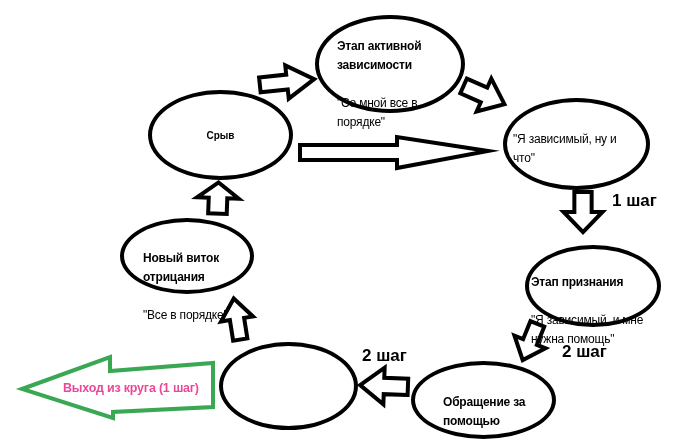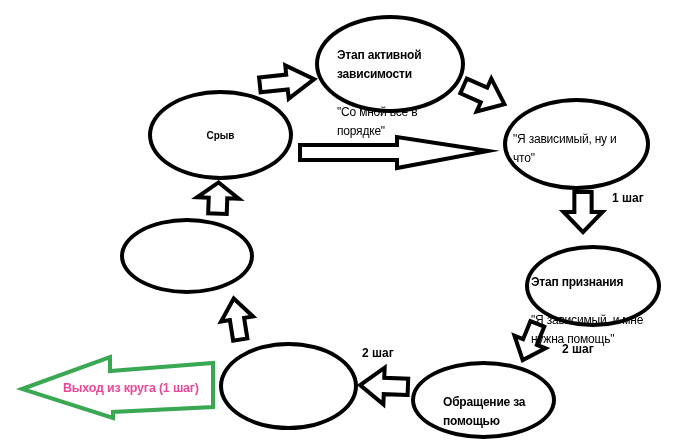--- a/index.html
+++ b/index.html
@@ -16,21 +16,21 @@
     position:absolute;white-space:pre-line;font-size:12px;line-height:19px;
     letter-spacing:-0.2px;color:#000;
   }
   .node-text .title{font-weight:bold;}
   .node-text .quote{font-weight:normal;}
   .node-center{
     position:absolute;display:flex;align-items:center;justify-content:center;
     font-weight:bold;font-size:10px;
   }
   .step-label{
-    position:absolute;font-size:12px;font-weight:bold;white-space:nowrap;
+    position:absolute;font-size:17px;font-weight:bold;white-space:nowrap;
   }
   .exit-label{
     position:absolute;left:63px;top:381px;font-size:12.5px;font-weight:bold;
     white-space:nowrap;letter-spacing:-0.2px;
   }
 </style>
 </head>
 <body>
 
 <div class="canvas">
@@ -51,21 +51,21 @@
     <use href="#block-arrow" fill="#fff" stroke="#000" stroke-width="4" transform="translate(484,95) rotate(24) scale(0.86,1)"></use>
     <use href="#block-arrow" fill="#fff" stroke="#000" stroke-width="4" transform="translate(583,212) rotate(90) scale(0.77,1.08)"></use>
     <use href="#block-arrow" fill="#fff" stroke="#000" stroke-width="4" transform="translate(530,342) rotate(112) scale(0.75,0.93)"></use>
     <use href="#block-arrow" fill="#fff" stroke="#000" stroke-width="4" transform="translate(384,386) rotate(182) scale(0.92,1.02)"></use>
     <use href="#block-arrow" fill="#fff" stroke="#000" stroke-width="4" transform="translate(237,319) rotate(-99) scale(0.8,0.9)"></use>
     <use href="#block-arrow" fill="#fff" stroke="#000" stroke-width="4" transform="translate(218,198) rotate(-88) scale(0.6,1.16)"></use>
     <polygon points="300,145 397,145 397,137 488,151 397,168 397,160 300,160" fill="#fff" stroke="#000" stroke-width="4" stroke-miterlimit="12"></polygon>
     <polygon points="22,389 110,357 110,371 213,363 213,407 113,412 113,418" fill="#fff" stroke-width="4" stroke-miterlimit="12" stroke="#3aa853"></polygon>
   </svg>
 
-  <div class="node-text" style="left:337px;top:27px;">
+  <div class="node-text" style="left:337px;top:18px;">
     <div class="title">Этап активной
 зависимости</div>
     <div class="quote">"Со мной все в
 порядке"</div>
   </div>
 
   <div class="node-text" style="left:513px;top:111px;">
     <div class="quote">"Я зависимый, ну и
 что"</div>
   </div>
@@ -75,20 +75,25 @@
     <div class="quote">"Я зависимый, и мне
 нужна помощь"</div>
   </div>
 
   <div class="node-text" style="left:443px;top:374px;">
     <div class="title">Обращение за
 помощью</div>
   </div>
 
 
+  <div class="node-text" style="left:143px;top:230px;">
+    <div class="title">Новый виток
+отрицания</div>
+    <div class="quote">"Все в порядке"</div>
+  </div>
 
   <div class="node-center" style="left:148px;top:90px;width:145px;height:90px;">Срыв</div>
 
   <div class="step-label" style="left:612px;top:191px;">1 шаг</div>
   <div class="step-label" style="left:562px;top:342px;">2 шаг</div>
   <div class="step-label" style="left:362px;top:346px;">2 шаг</div>
 
   <div class="exit-label" style="color: #ec4899;">Выход из круга (1 шаг)</div>
 
 </div>

